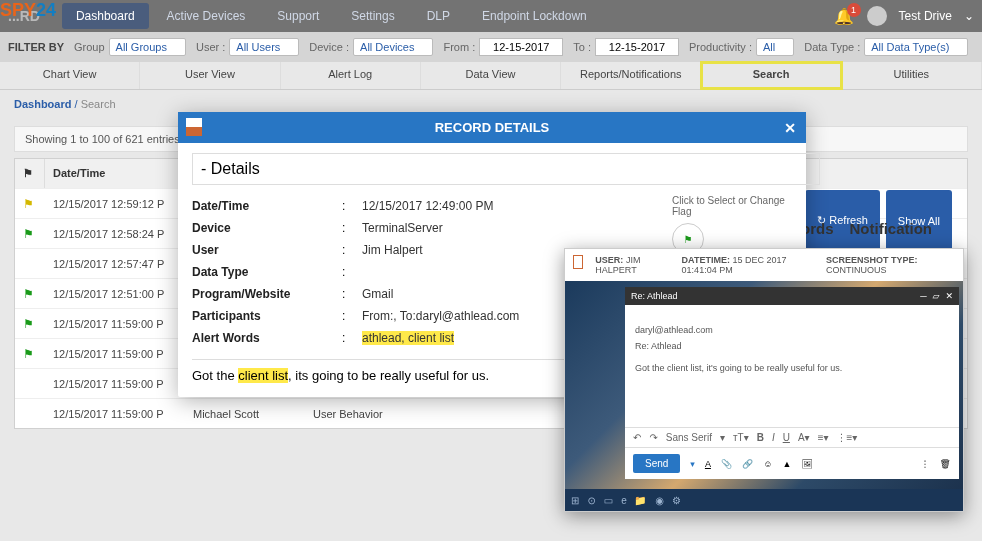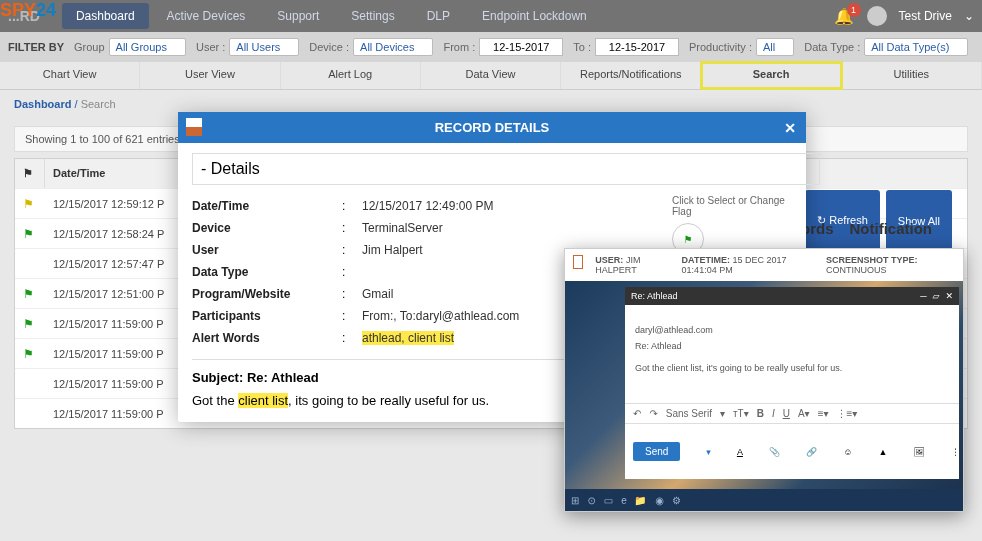--- a/index.html
+++ b/index.html
@@ -56,21 +56,21 @@
 .shot{position:absolute;right:18px;top:248px;width:400px;background:#fff;box-shadow:0 4px 18px rgba(0,0,0,.4);border:1px solid #ccc}
 .shot-hdr{display:flex;padding:6px 8px;font-size:9px;color:#555;gap:12px;align-items:flex-start}
 .shot-hdr .pdf2{width:12px;height:14px;background:#fff;border:1px solid #c63;position:relative}
 .shot-body{height:230px;background:linear-gradient(135deg,#1b3a5c 0%,#3d5a7a 30%,#d4a86f 50%,#2d4a68 70%,#1a2f4a 100%);position:relative;padding:10px}
 .email-win{position:absolute;left:60px;right:4px;top:6px;bottom:32px;background:#fff;display:flex;flex-direction:column;font-size:9px}
 .email-titlebar{background:#333;color:#fff;padding:4px 6px;display:flex;justify-content:space-between}
 .email-titlebar .wctl{display:flex;gap:6px;font-size:9px}
 .email-body{padding:20px 10px;flex:1;color:#555;font-size:9px}
 .email-body div{margin-bottom:6px}
 .email-toolbar{border-top:1px solid #ddd;padding:4px 8px;display:flex;align-items:center;gap:8px;font-size:10px;color:#666}
-.email-toolbar2{border-top:1px solid #ddd;padding:18px 8px;display:flex;align-items:center;gap:26px}
+.email-toolbar2{border-top:1px solid #ddd;padding:6px 8px;display:flex;align-items:center;gap:10px}
 .send-btn{background:#2876c4;color:#fff;border:none;padding:4px 12px;font-size:10px;border-radius:2px}
 .taskbar{position:absolute;bottom:0;left:0;right:0;height:22px;background:#1a3556;display:flex;align-items:center;padding:0 6px;gap:8px}
 .taskbar span{color:#9db4d0;font-size:10px}
 .spy24{position:absolute;top:0;left:0;font-weight:bold;font-size:18px;z-index:99}
 .spy24 .s{color:#e8641a}
 .spy24 .n{color:#137ec2}
 .col-extra{position:absolute;right:50px;top:220px;display:flex;font-size:15px;font-weight:bold;gap:16px;color:#333}
 </style>
 </head>
 <body>
@@ -226,21 +226,20 @@
         </div>
     </div>
     <div class="details-right">
       <div>Click to Select or Change Flag</div>
       <div class="flagbox">⚑</div>
       <div><span>Notes:</span> 💬</div>
     </div>
   </div>
   <div class="subject-sec">
     <hr style="border:none;border-top:1px solid #ddd;margin-bottom:8px">
-    <div class="subj">Subject: Re: Athlead</div>
     <div><span>Got the </span><span class="hl">client list</span><span>, its going to be really useful for us.</span></div>
   </div>
 </div>
 
 <div class="shot">
   <div class="shot-hdr">
     <span class="pdf2"></span>
     <span><b>USER:</b> <span>JIM HALPERT</span></span>
     <span><b>DATETIME:</b> <span>15 DEC 2017 01:41:04 PM</span></span>
     <span><b>SCREENSHOT TYPE:</b> <span>CONTINUOUS</span></span>

